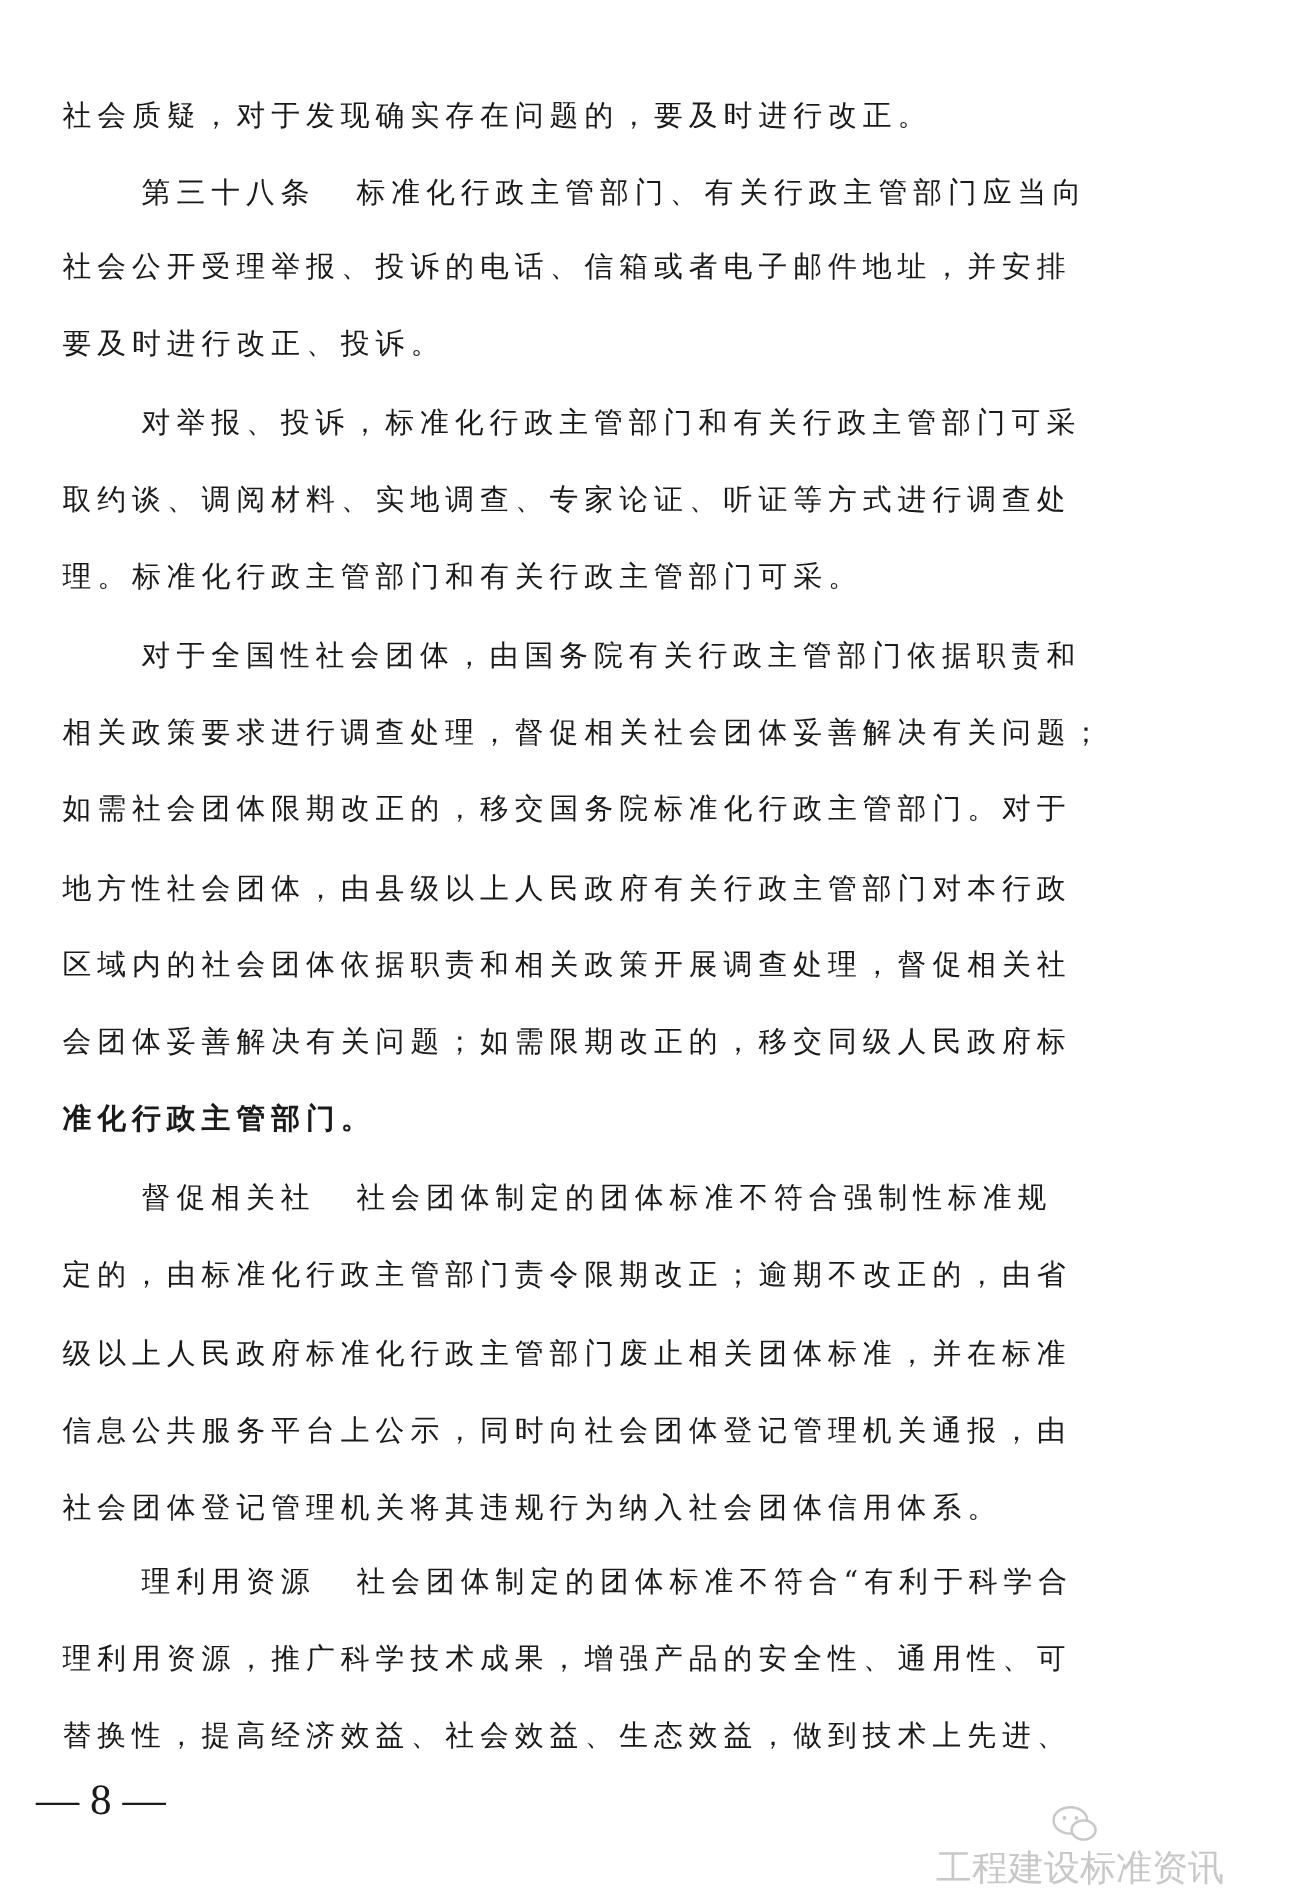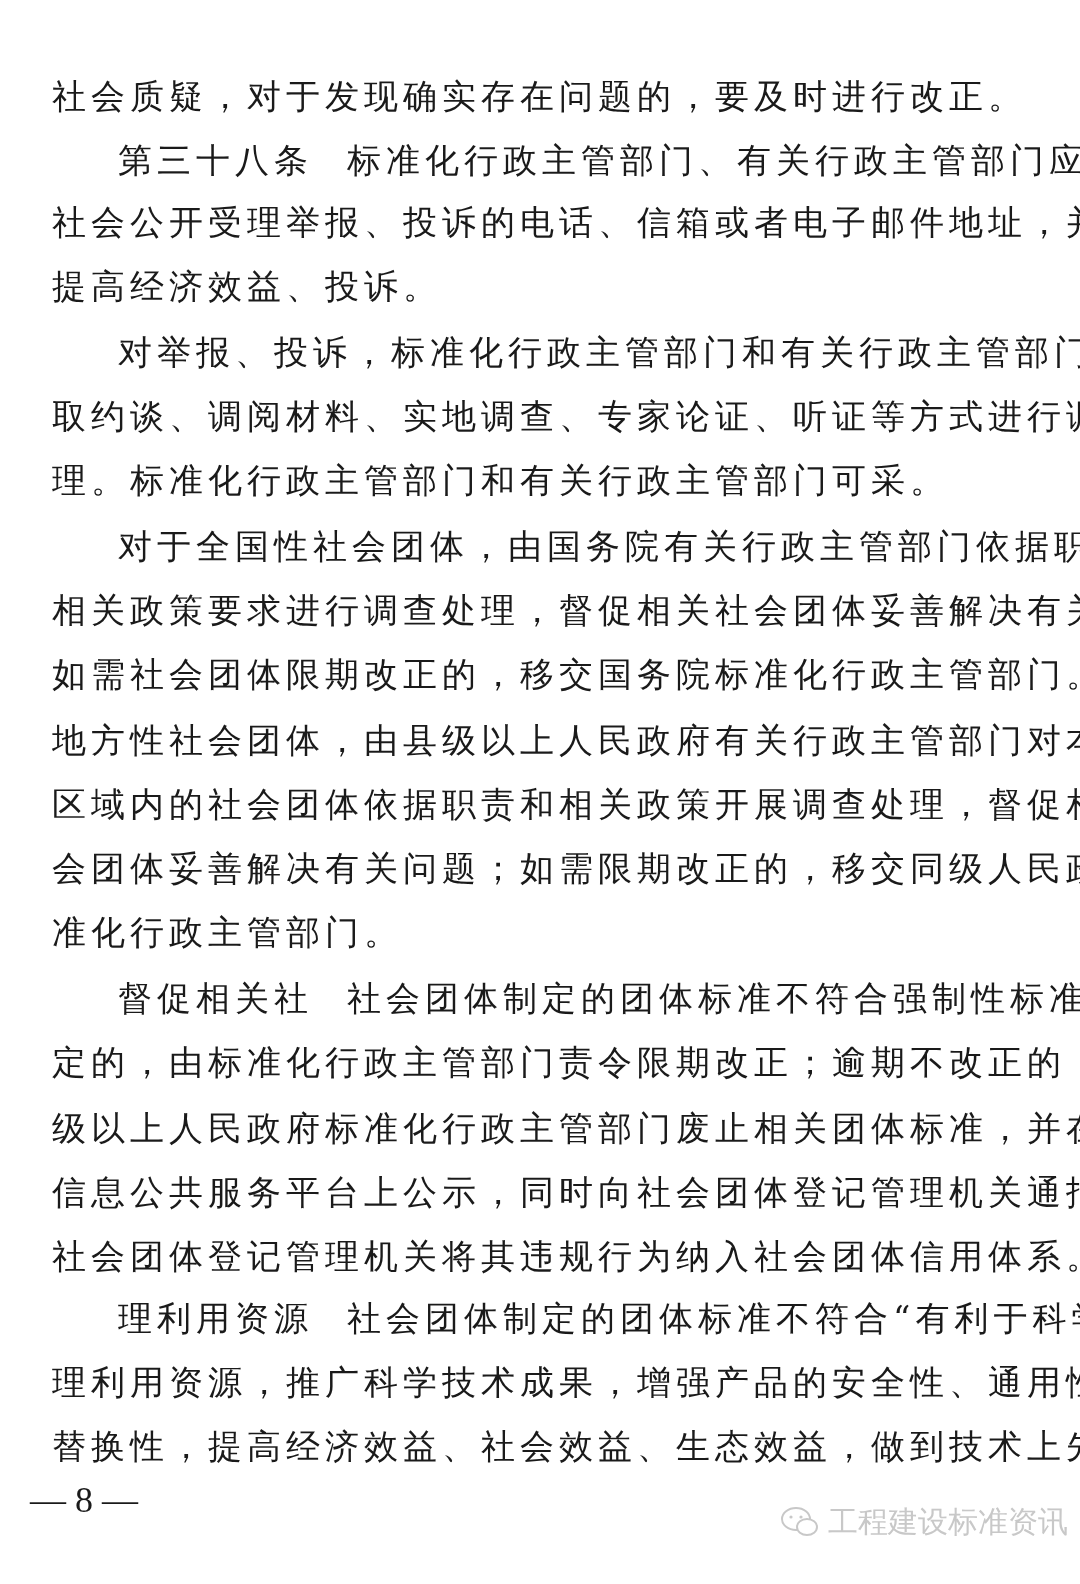--- a/index.html
+++ b/index.html
@@ -1,53 +1,53 @@
 <!DOCTYPE html>
 <html><head>
 <meta charset="utf-8">
 <style>
   html, body { margin: 0; padding: 0; }
   body {
     width: 1080px; height: 1584px; background: #ffffff; position: relative; overflow: hidden;
     font-family: "DejaVu Serif", "Liberation Serif", serif; color: #1a1a1a;
   }
   .line {
-    position: absolute; left: 52px; font-size: 34px; line-height: 44px;
+    position: absolute; left: 52px; font-size: 24px; line-height: 44px;
     white-space: nowrap; letter-spacing: 5px;
   }
   .ind { left: 118px; }
   .gap { display: inline-block; width: 34px; }
   .pageno {
     position: absolute; left: 30px; top: 1478px; font-size: 36px; line-height: 44px;
     font-family: "Liberation Serif", serif; color: #1a1a1a;
   }
   .watermark {
     position: absolute; left: 780px; top: 1502px; font-size: 30px; line-height: 40px;
-    color: #c8c8c8; font-family: "DejaVu Sans", sans-serif; display: flex; align-items: center;
+    color: #c8c8c8; font-family: "DejaVu Sans", sans-serif; display: flex; align-items: center; flex-direction: column;
   }
   .wm-icon { width: 40px; height: 36px; margin-right: 8px; }
 </style>
 </head>
 <body>
 
 <div id="doc">
     <div class="line" style="top: 74px;"><span>社会质疑，对于发现确实存在问题的，要及时进行改正。</span></div>
     <div class="line ind" style="top: 138px;"><span>第三十八条</span><span class="gap"></span><span>标准化行政主管部门、有关行政主管部门应当向</span></div>
     <div class="line" style="top: 200px;"><span>社会公开受理举报、投诉的电话、信箱或者电子邮件地址，并安排</span></div>
-    <div class="line" style="top: 264px;"><span>提高经济效益、投诉。</span></div>
+    <div class="line" style="top: 264px;"><span>要及时进行改正、投诉。</span></div>
     <div class="line ind" style="top: 330px;"><span>对举报、投诉，标准化行政主管部门和有关行政主管部门可采</span></div>
     <div class="line" style="top: 394px;"><span>取约谈、调阅材料、实地调查、专家论证、听证等方式进行调查处</span></div>
     <div class="line" style="top: 458px;"><span>理。标准化行政主管部门和有关行政主管部门可采。</span></div>
     <div class="line ind" style="top: 524px;"><span>对于全国性社会团体，由国务院有关行政主管部门依据职责和</span></div>
     <div class="line" style="top: 588px;"><span>相关政策要求进行调查处理，督促相关社会团体妥善解决有关问题；</span></div>
     <div class="line" style="top: 652px;"><span>如需社会团体限期改正的，移交国务院标准化行政主管部门。对于</span></div>
     <div class="line" style="top: 718px;"><span>地方性社会团体，由县级以上人民政府有关行政主管部门对本行政</span></div>
     <div class="line" style="top: 782px;"><span>区域内的社会团体依据职责和相关政策开展调查处理，督促相关社</span></div>
     <div class="line" style="top: 846px;"><span>会团体妥善解决有关问题；如需限期改正的，移交同级人民政府标</span></div>
-    <div class="line" style="top: 910px;"><span>准化行政主管部门。</span></div>
+    <div class="line" style="top: 910px; font-weight: bold;"><span>准化行政主管部门。</span></div>
     <div class="line ind" style="top: 976px;"><span>督促相关社</span><span class="gap"></span><span>社会团体制定的团体标准不符合强制性标准规</span></div>
     <div class="line" style="top: 1040px;"><span>定的，由标准化行政主管部门责令限期改正；逾期不改正的，由省</span></div>
     <div class="line" style="top: 1106px;"><span>级以上人民政府标准化行政主管部门废止相关团体标准，并在标准</span></div>
     <div class="line" style="top: 1170px;"><span>信息公共服务平台上公示，同时向社会团体登记管理机关通报，由</span></div>
     <div class="line" style="top: 1234px;"><span>社会团体登记管理机关将其违规行为纳入社会团体信用体系。</span></div>
     <div class="line ind" style="top: 1296px;"><span>理利用资源</span><span class="gap"></span><span>社会团体制定的团体标准不符合“有利于科学合</span></div>
     <div class="line" style="top: 1360px;"><span>理利用资源，推广科学技术成果，增强产品的安全性、通用性、可</span></div>
     <div class="line" style="top: 1424px;"><span>替换性，提高经济效益、社会效益、生态效益，做到技术上先进、</span></div>
   </div>
 

